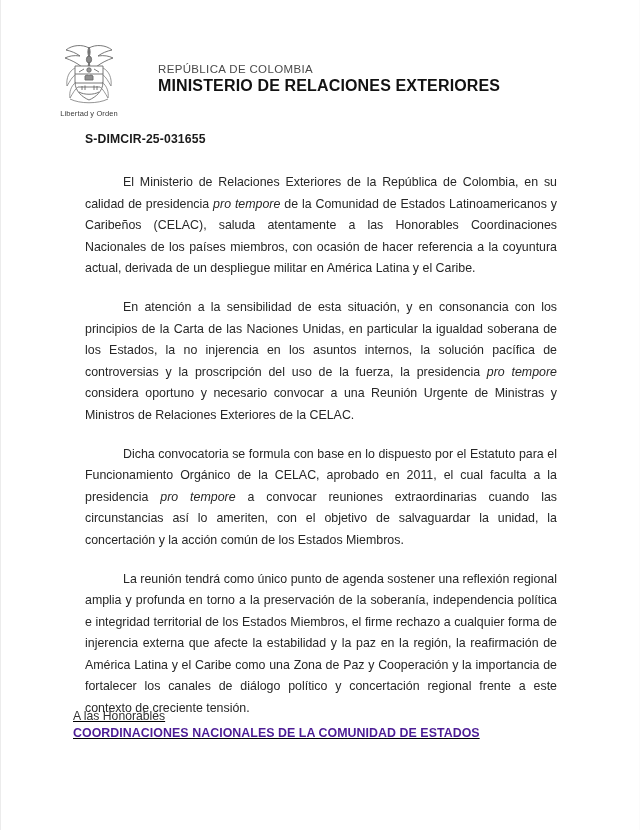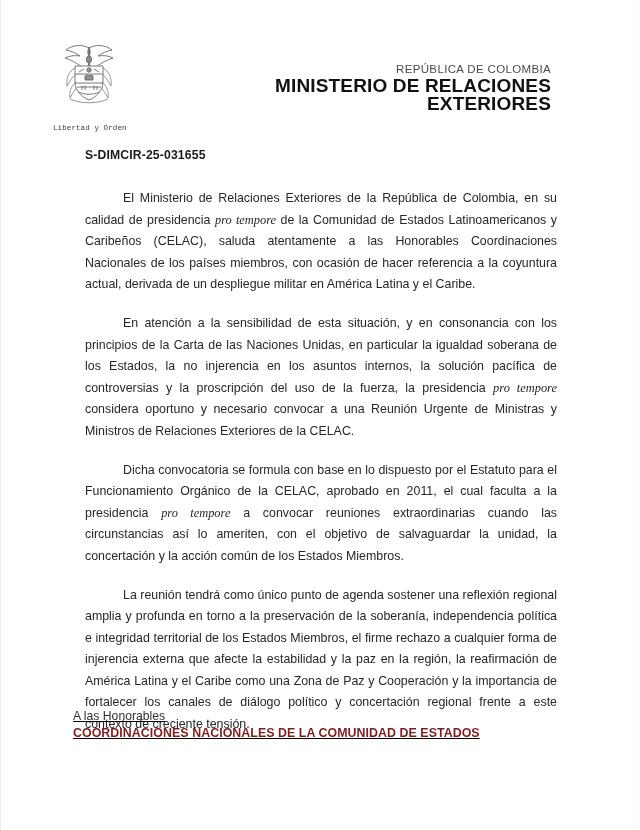--- a/index.html
+++ b/index.html
@@ -35,55 +35,55 @@
   .emblem {
     position: absolute;
     left: 52px;
     top: 42px;
     width: 72px;
     height: 82px;
     text-align: center;
   }
   .emblem svg { display: block; margin: 0 auto; }
   .emblem-motto {
-    font-family: Liberation Mono, monospace;
+    font-family: Liberation Sans, sans-serif;
     font-size: 7.5px;
     color: #3b3b3b;
     letter-spacing: 0.1px;
-    margin-top: 16px;
+    margin-top: 1px;
     white-space: nowrap;
   }
 
   .masthead {
     position: absolute;
-    left: 150px;
+    left: 157px;
     top: 62px;
     width: 400px;
-    text-align: right;
+    text-align: left;
   }
   .masthead-line1 {
     font-size: 11.5px;
     color: #4a4a4a;
     letter-spacing: 0.35px;
     line-height: 14px;
   }
   .masthead-line2 {
-    font-size: 19px;
+    font-size: 16px;
     font-weight: bold;
     color: #121212;
     letter-spacing: 0.15px;
     line-height: 18px;
     margin-top: 1px;
   }
 
   
   .doc-body {
     position: absolute;
     left: 84px;
-    top: 148px;
+    top: 132px;
     width: 472px;
   }
 
   .ref-number {
     font-size: 12.2px;
     font-weight: bold;
     color: #1a1a1a;
     letter-spacing: 0.15px;
     margin-bottom: 26px;
   }
@@ -92,39 +92,39 @@
     font-family: "Liberation Sans", sans-serif;
     font-size: 12.4px;
     line-height: 21.6px;
     color: #272727;
     text-align: justify;
     text-indent: 38px;
     margin: 0 0 17px 0;
     hyphens: none;
   }
   .para:last-of-type { margin-bottom: 14px; }
-  .para em { font-style: italic; font-family: Liberation Serif, serif; }
+  .para em { font-style: italic; }
 
   
   .addressee {
     position: absolute;
     left: 72px;
     top: 708px;
     width: 472px;
     text-decoration: underline;
   }
   .addressee-intro {
     font-size: 12.2px;
     color: #303030;
     line-height: 16px;
   }
   .addressee-name {
     font-size: 12.4px;
     font-weight: bold;
-    color: #7f1d1d;
+    color: #4c1d95;
     line-height: 17.5px;
     letter-spacing: 0.05px;
     margin-top: 1px;
   }
 </style>
 </head>
 <body>
 
 <div class="page">
 

